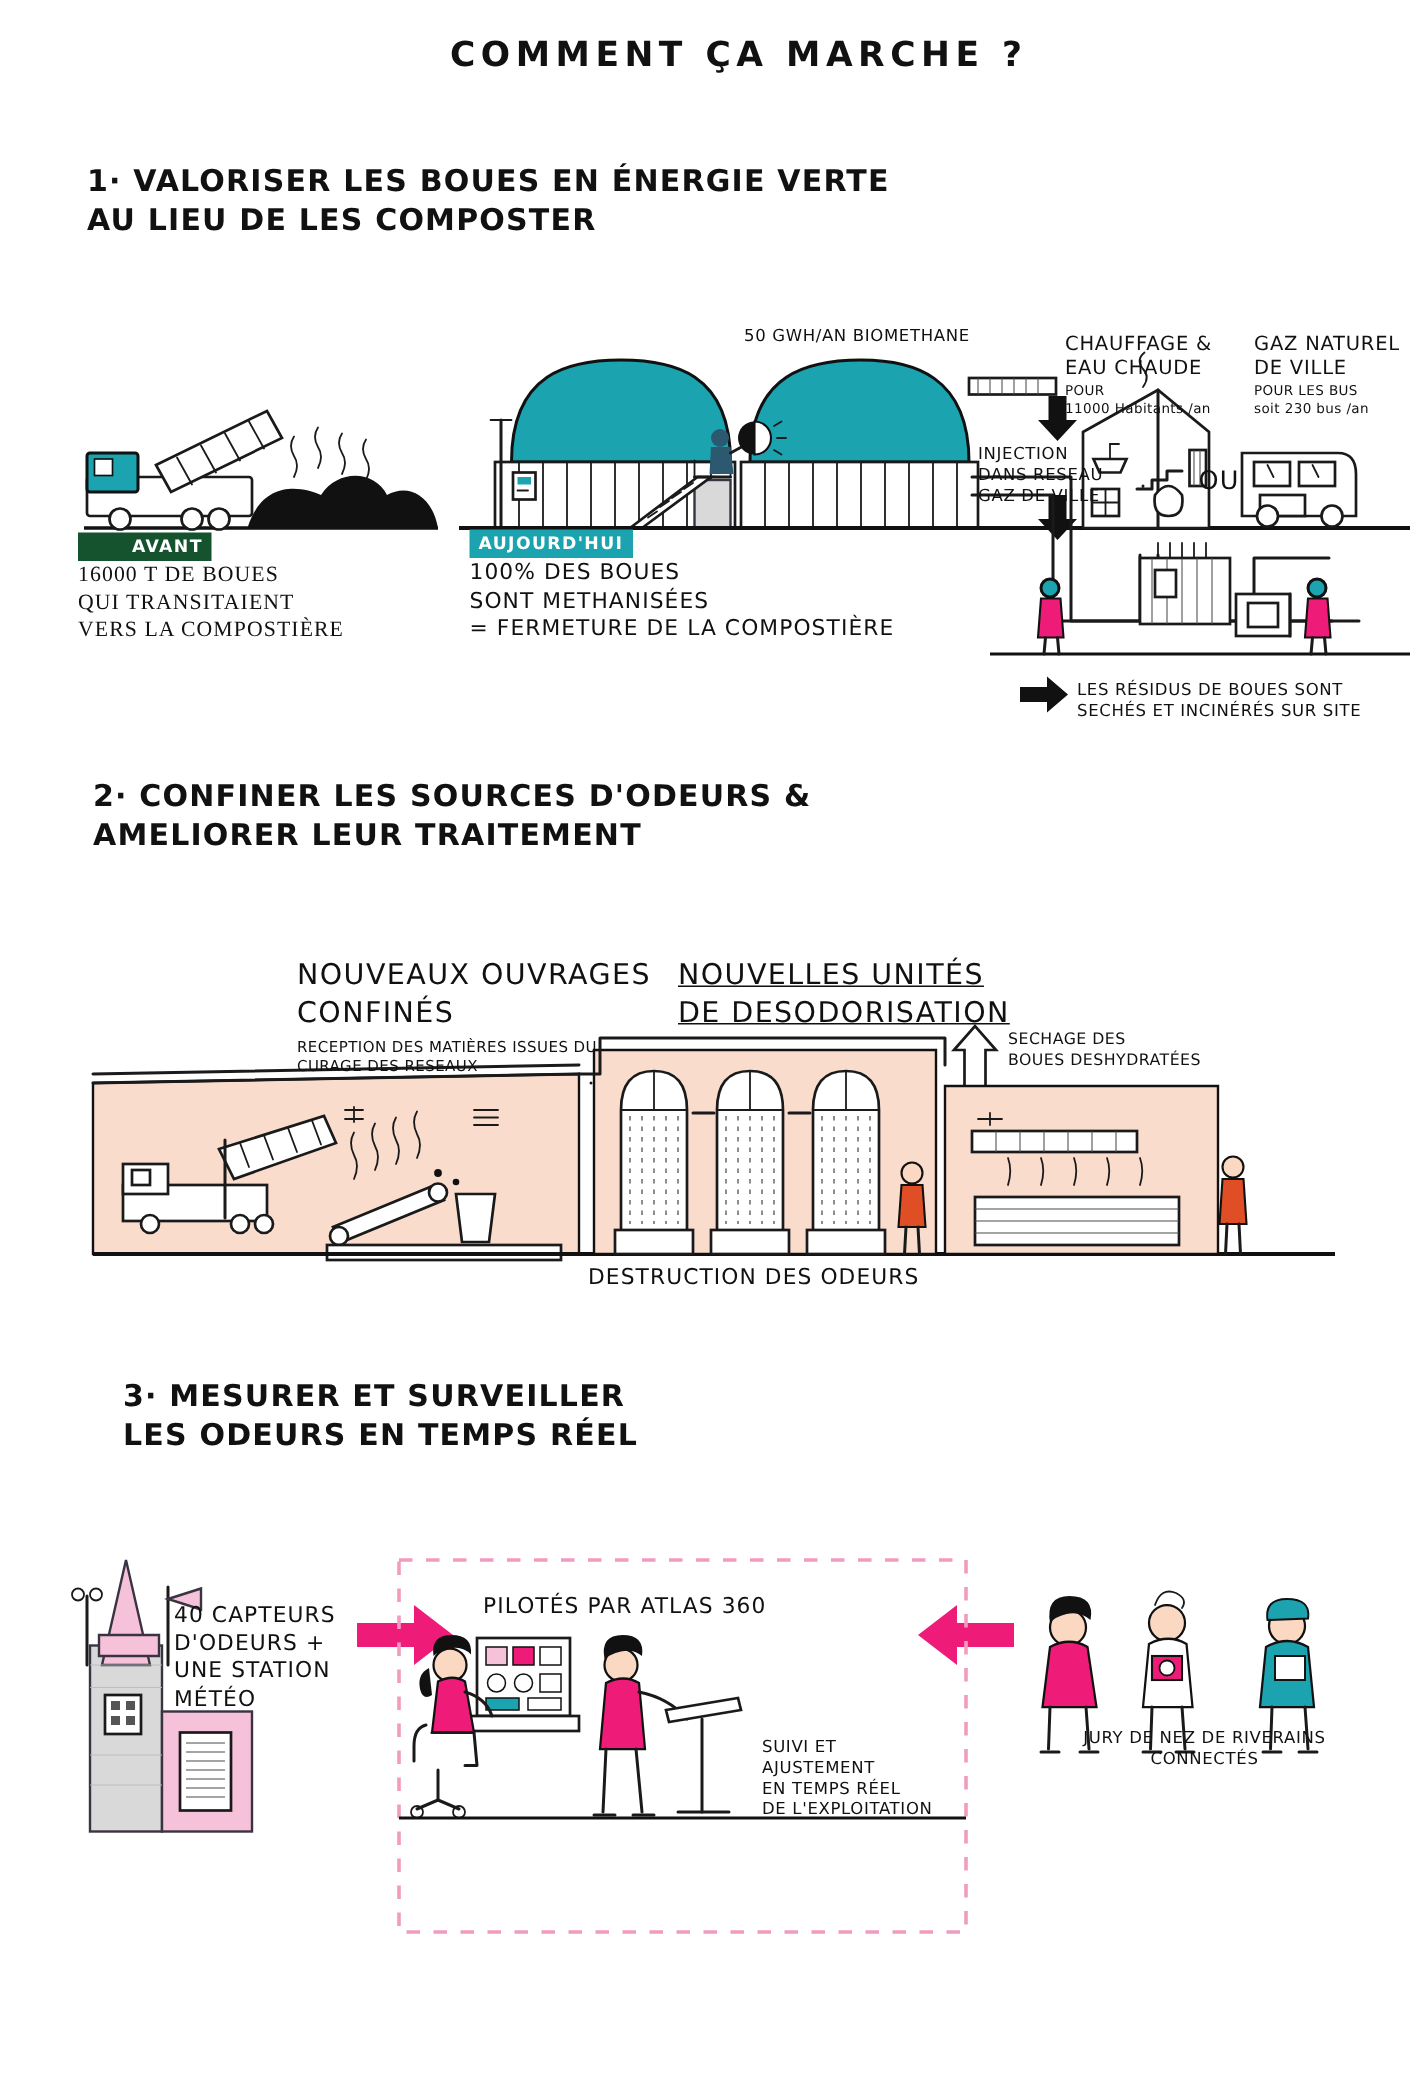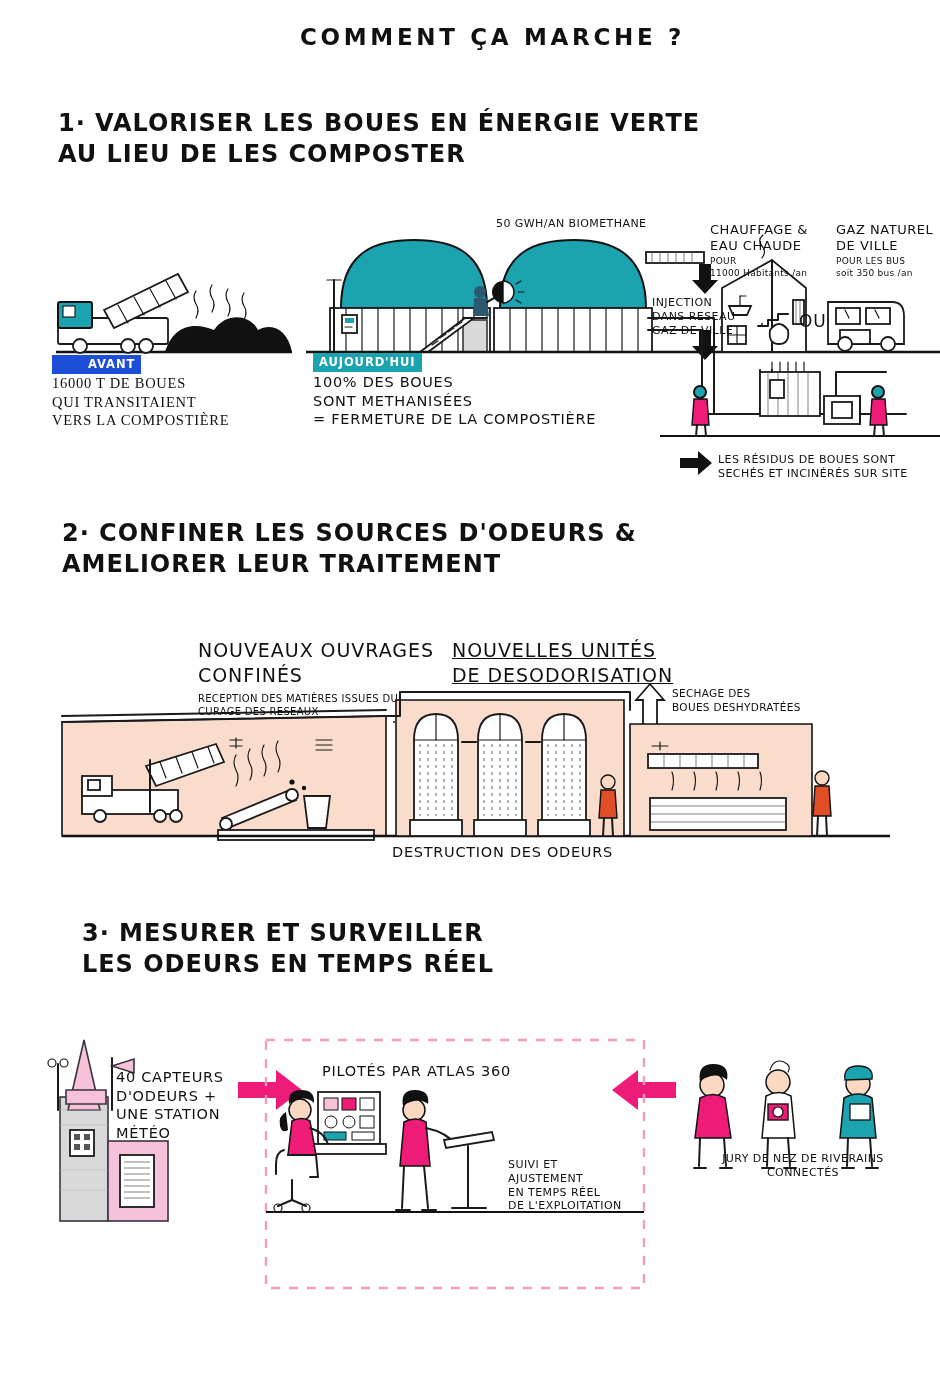--- a/index.html
+++ b/index.html
@@ -32,21 +32,21 @@
   }
   .main-title {
     position: absolute;
     left: 300px; top: 24px;
     font-size: 23px;
     font-weight: 600;
     letter-spacing: 0.16em;
   }
   .step-title {
     position: absolute;
-    font-size: 24px;
+    font-size: 20px;
     font-weight: 600;
     letter-spacing: 0.04em;
     line-height: 1.28;
   }
   .step-1 { left: 58px; top: 108px; }
   .step-2 { left: 62px; top: 518px; }
   .step-3 { left: 82px; top: 918px; }
 
   .lbl {
     position: absolute;
@@ -86,21 +86,21 @@
   }
   .tag {
     position: absolute;
     display: inline-block;
     padding: 2px 6px 3px 6px;
     font-size: 11.5px;
     font-weight: 700;
     letter-spacing: 0.08em;
     color: #ffffff;
   }
-  .tag-black { background: #1d4ed8; padding-left: 36px; }
+  .tag-black { background: #14532d; padding-left: 36px; }
   .tag-teal  { background: #1BA3B0; }
 
   svg { display:block; }
   .svg-layer {
     position: absolute;
     left: 0; top: 0;
     width: 940px; height: 1400px;
     pointer-events: none;
   }
   .ink { fill: none; stroke: #1a1a1a; stroke-width: 2; stroke-linecap: round; stroke-linejoin: round; }
@@ -581,21 +581,21 @@
 GAZ DE VILLE</div>
 
   <div class="hand lbl-sm" style="left:710px; top:222px; font-size:13px;">CHAUFFAGE &amp;
 EAU CHAUDE</div>
   <div class="hand lbl-xs" style="left:710px; top:256px;">POUR
 11000 Habitants /an</div>
 
   <div class="hand lbl-sm" style="left:836px; top:222px; font-size:13px;">GAZ NATUREL
 DE VILLE</div>
   <div class="hand lbl-xs" style="left:836px; top:256px;">POUR LES BUS
-soit 350 bus /an</div>
+soit 230 bus /an</div>
 
   <div class="hand lbl-md" style="left:799px; top:310px;">OU</div>
 
   <div class="hand lbl-sm" style="left:718px; top:453px;">LES RÉSIDUS DE BOUES SONT
 SECHÉS ET INCINÉRÉS SUR SITE</div>
 
   <div class="hand step-title step-2">2· CONFINER LES SOURCES D'ODEURS &amp;
    AMELIORER LEUR TRAITEMENT</div>
 
   <div class="hand lbl-lg" style="left:198px; top:638px;">NOUVEAUX OUVRAGES

